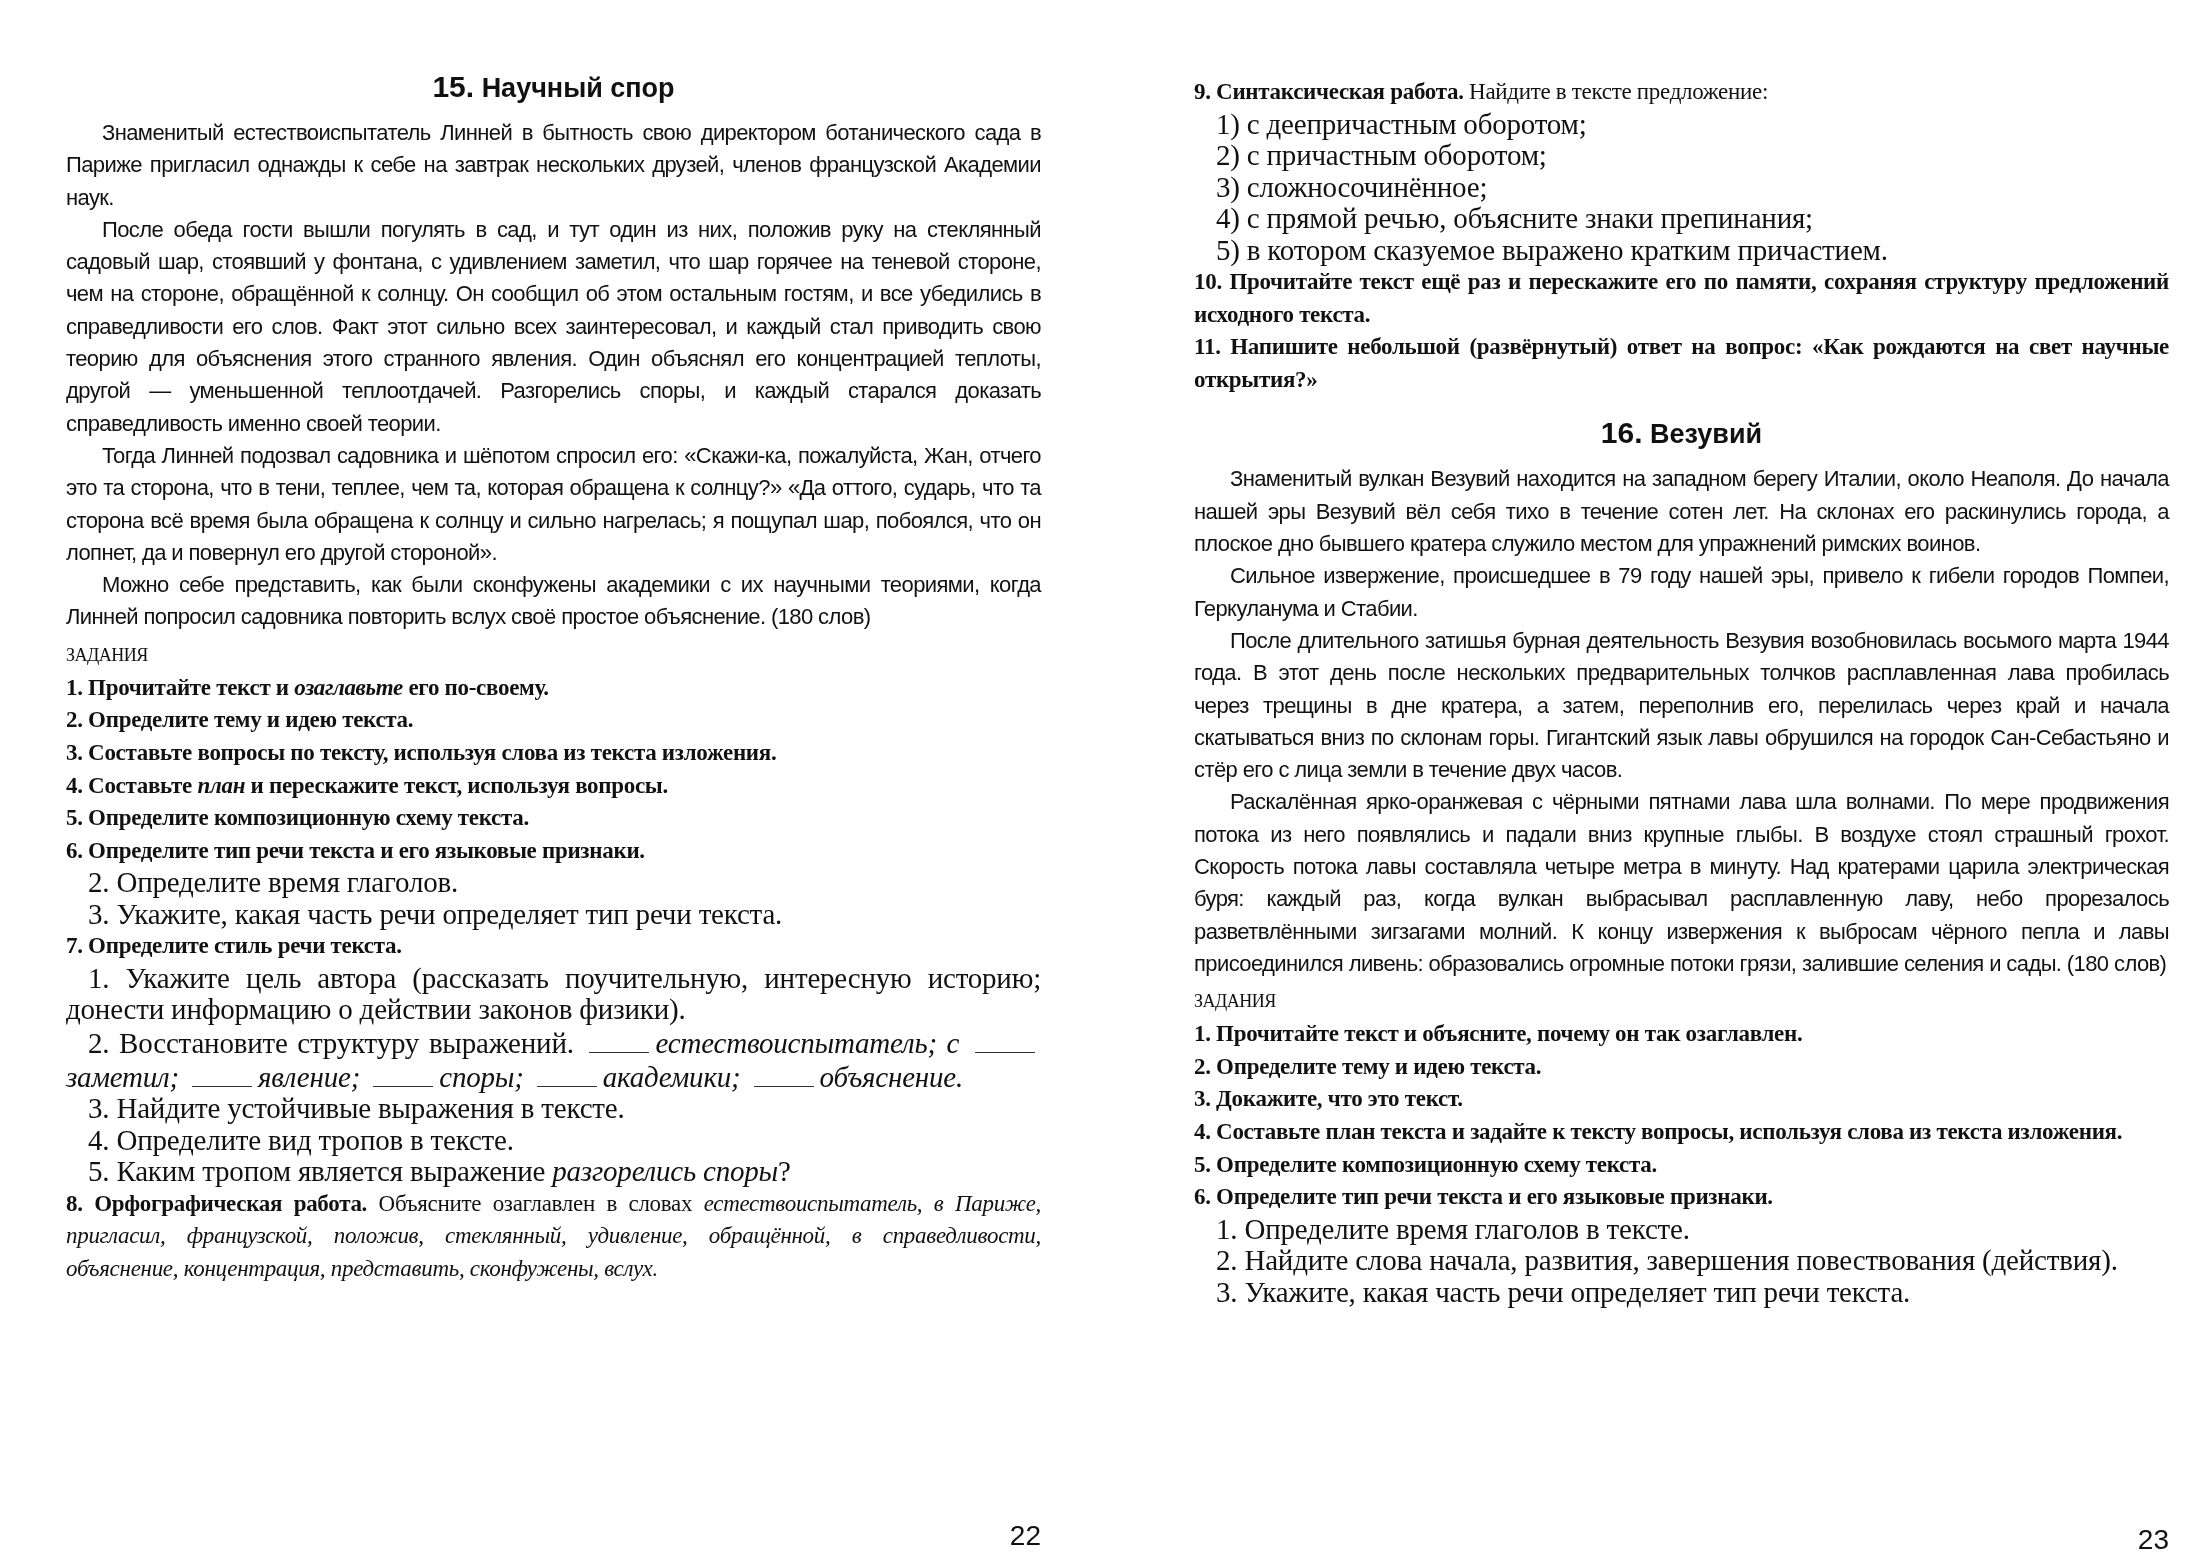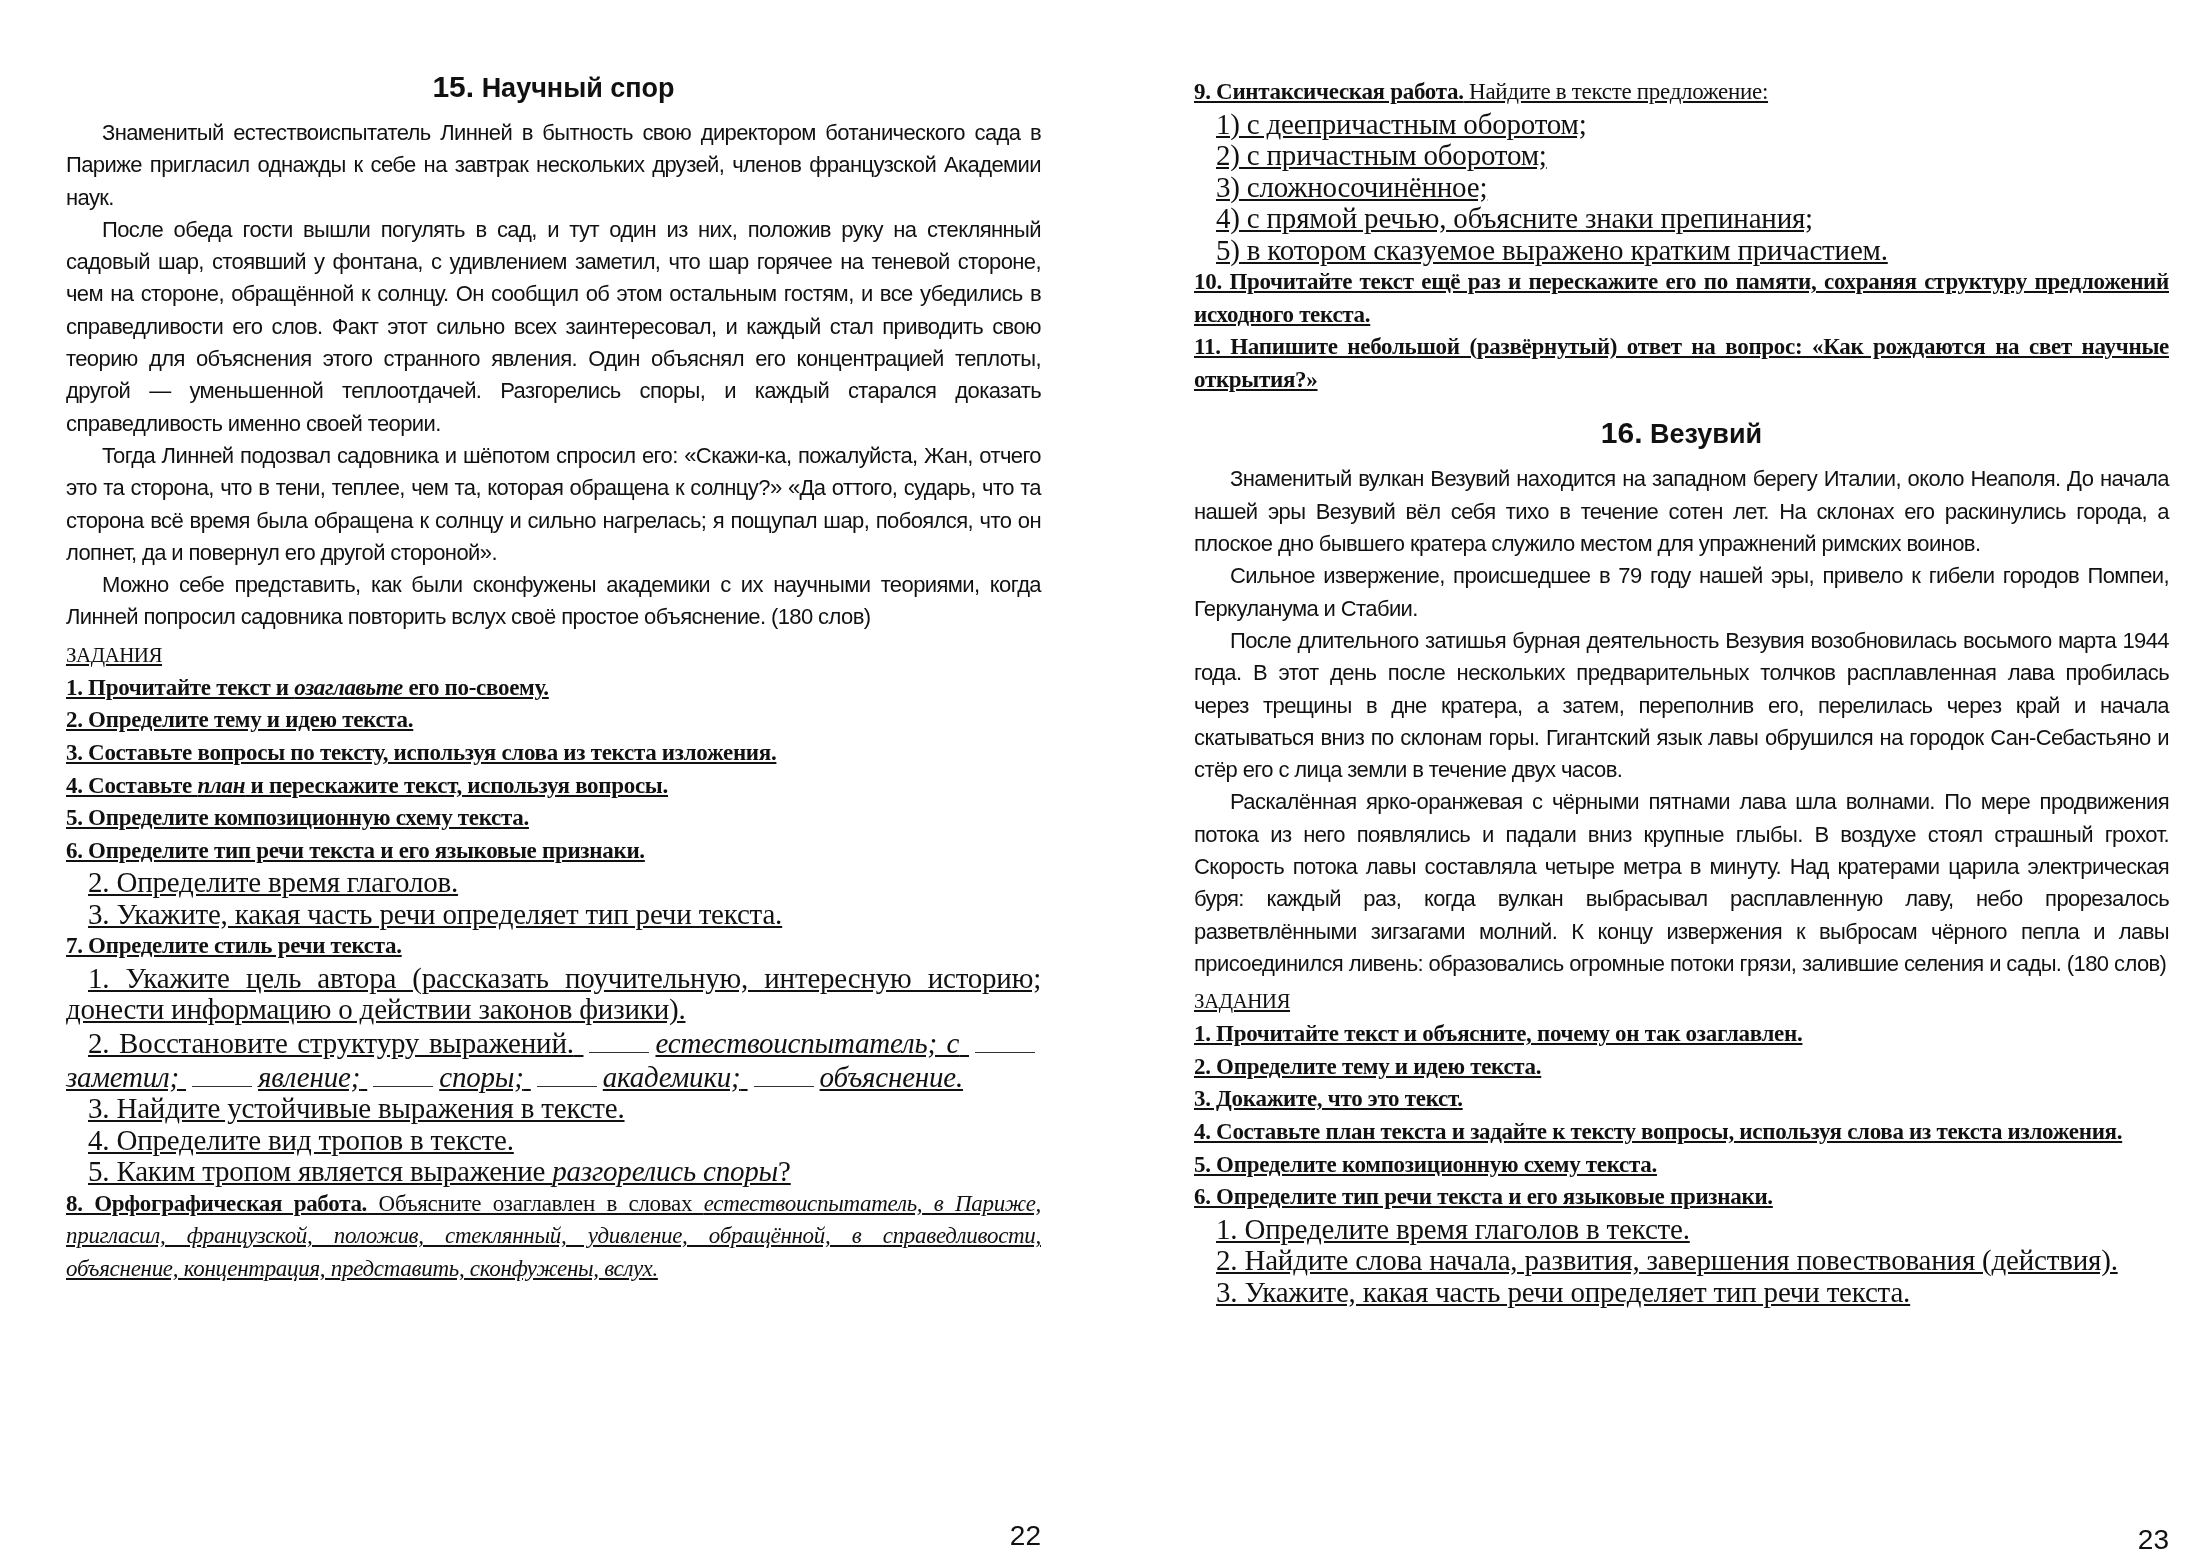--- a/index.html
+++ b/index.html
@@ -1,26 +1,26 @@
 <!DOCTYPE html>
 <html><head>
 <meta charset="utf-8">
 <style>
   html, body { margin: 0; padding: 0; background: #ffffff; }
   body { width: 2202px; height: 1568px; position: relative; overflow: hidden; color: #111; }
   .page { position: absolute; top: 0; height: 1568px; }
   #left-page { left: 66px; width: 975px; }
   #right-page { left: 1194px; width: 975px; }
   .sans { font-family: "Liberation Sans", "DejaVu Sans", sans-serif; font-stretch: condensed; }
-  .serif { font-family: "Liberation Serif", "DejaVu Serif", serif; text-decoration: underline; }
+  .serif { font-family: "Liberation Serif", "DejaVu Serif", serif; }
   .title { text-align: center; font-size: 27px; line-height: 34px; margin: 12px; }
   .title .num { font-weight: bold; font-size: 30px; }
   .prose { font-size: 22px; line-height: 32.3px; text-align: justify; margin: 0; letter-spacing: -0.6px; }
   .prose p { margin: 0; text-indent: 36px; }
-  .tasks-head { font-size: 21px; line-height: 34px; margin: 4px 0 0 0; letter-spacing: -0.5px; }
+  .tasks-head { font-size: 18px; line-height: 34px; margin: 4px 0 0 0; letter-spacing: -0.5px; }
   .task { font-size: 23px; line-height: 32.6px; margin: 0; text-align: justify; letter-spacing: -0.3px; }
   .task.b { font-weight: bold; }
   .sub { font-size: 29px; line-height: 31.5px; margin: 0; text-indent: 22px; text-align: justify; letter-spacing: -0.2px; }
   .em { font-style: italic; }
   .strong { font-weight: bold; }
   .blank { display: inline-block; width: 60px; border-bottom: 1px solid #333; margin: 0 6px; height: 0.9em; vertical-align: baseline; }
   .pagenum { position: absolute; bottom: 12px; width: 100%; text-align: right; font-size: 28px; }
   #left-page .pagenum { bottom: 16px; }
 </style>
 </head>

